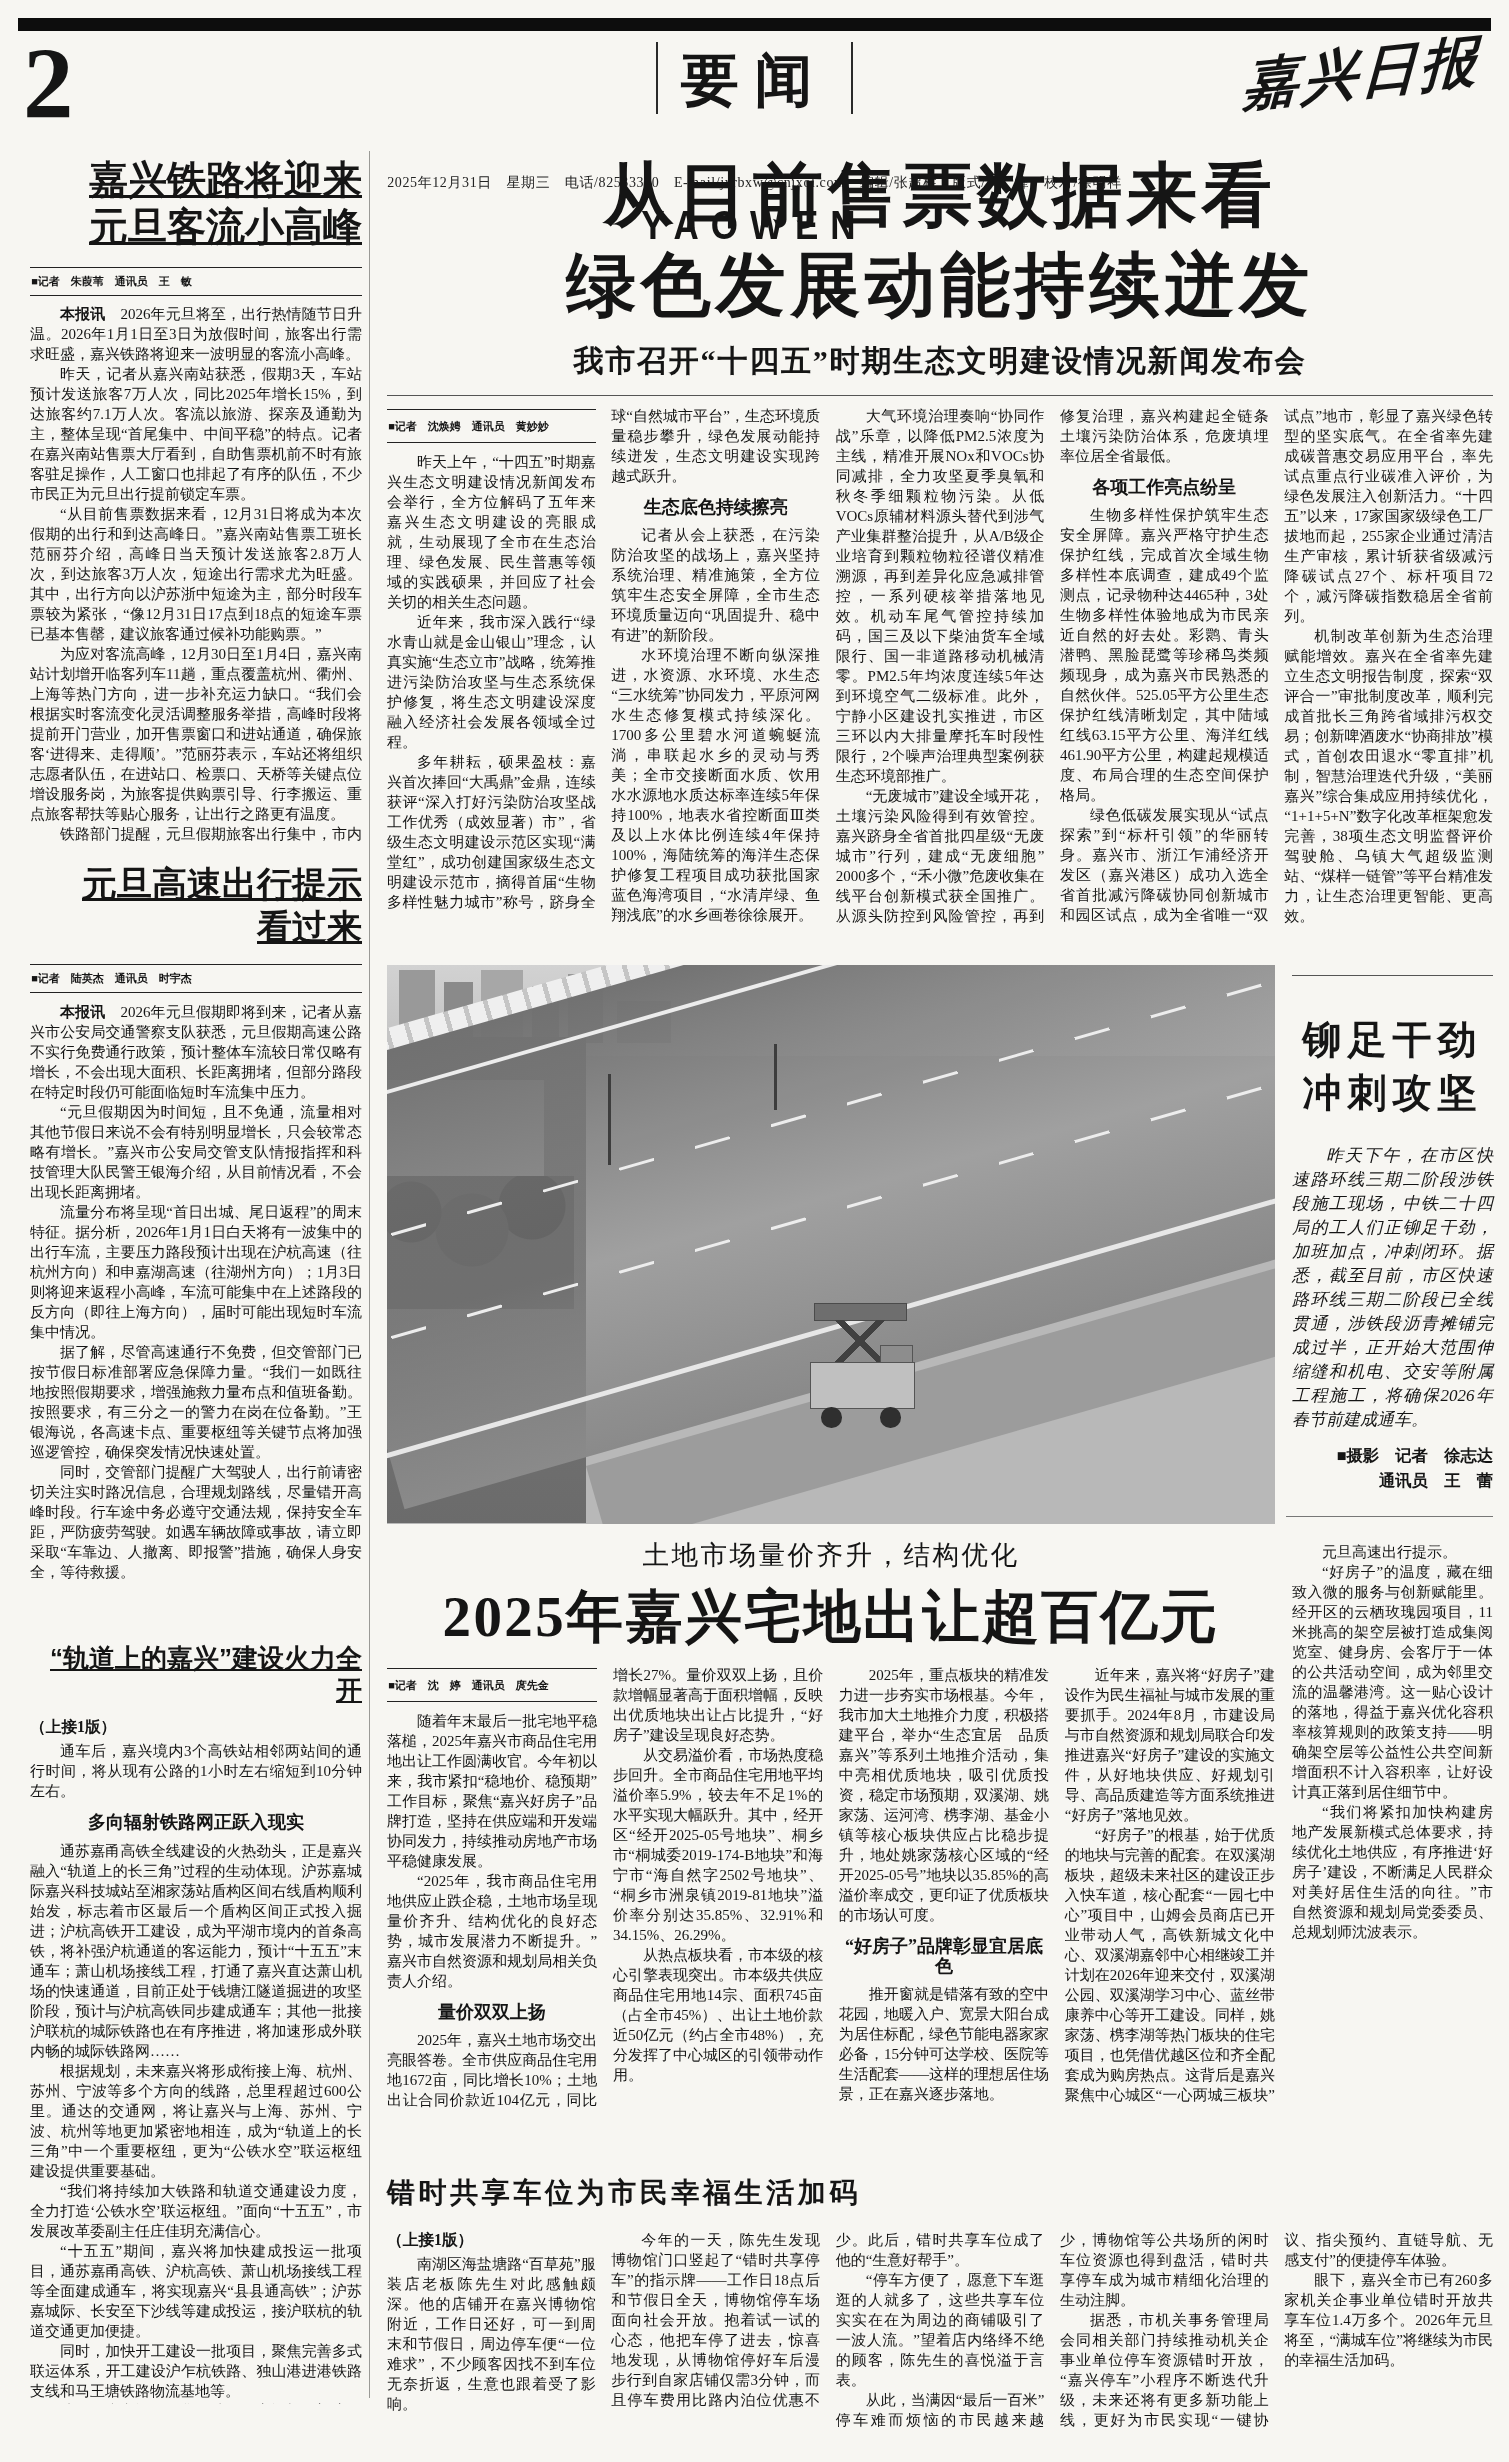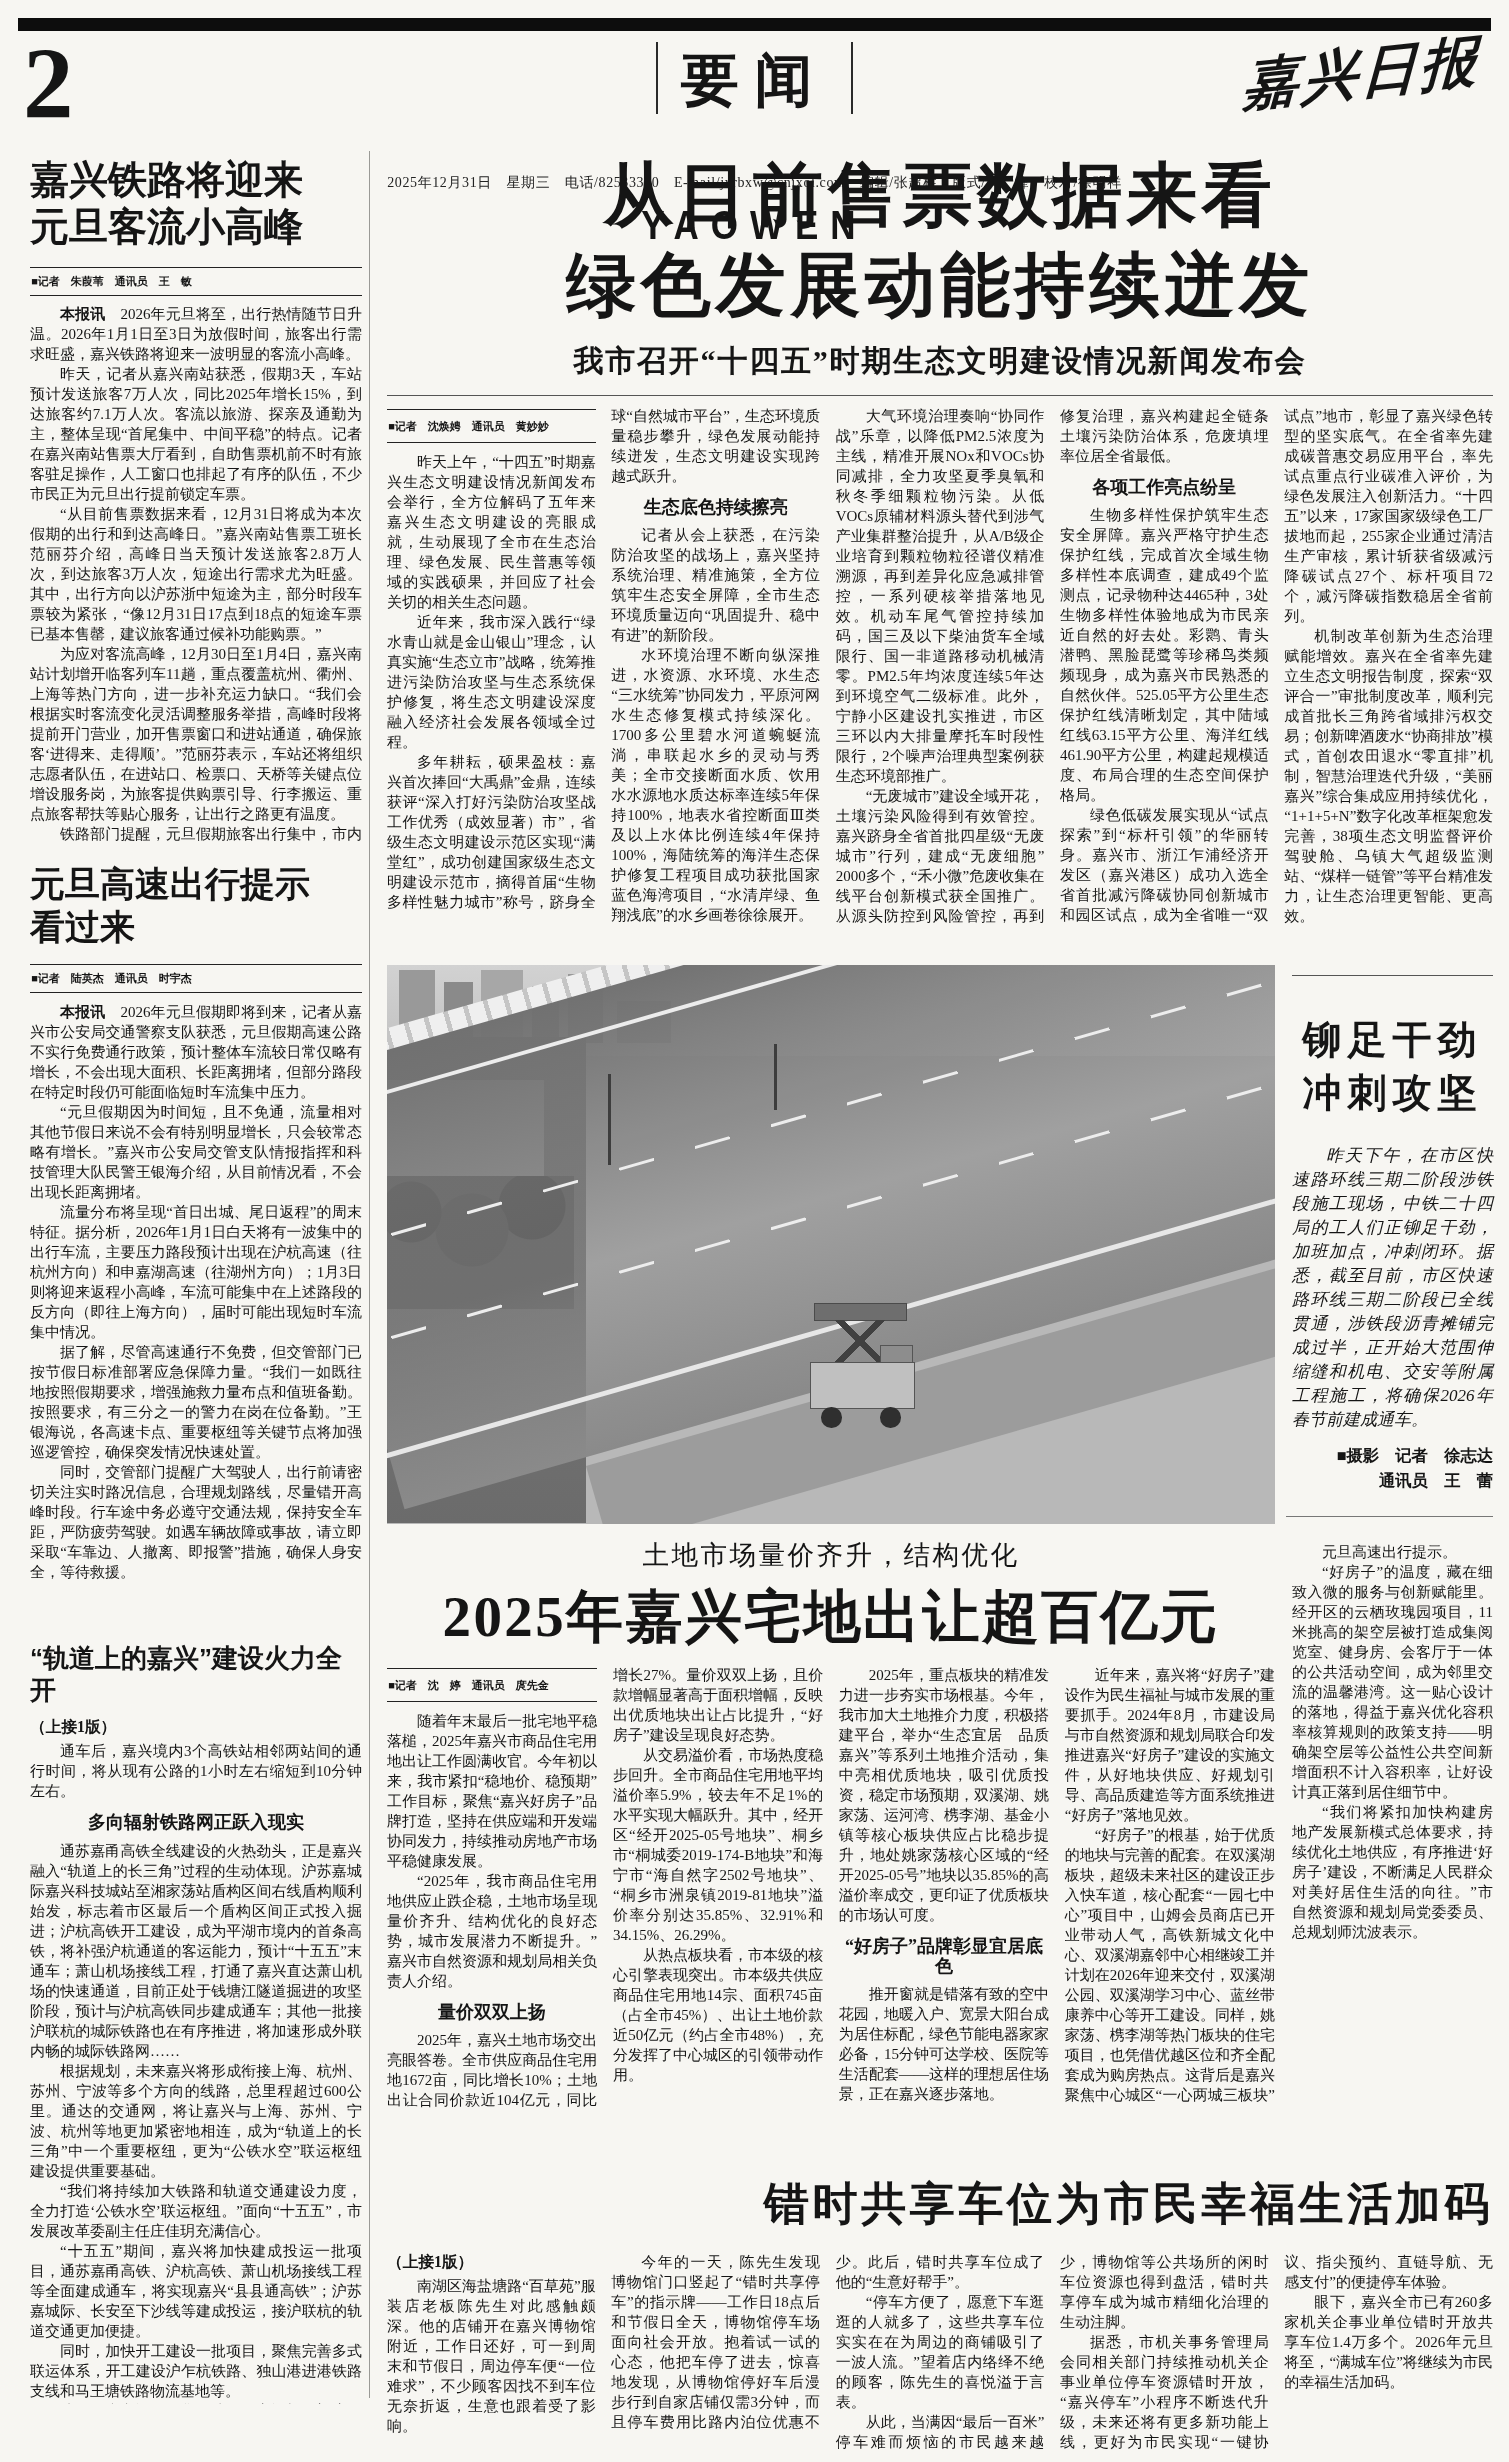--- a/index.html
+++ b/index.html
@@ -30,21 +30,21 @@
   .t-lead b,.lead-b{font-weight:700;}
   .t-h{font-family:Liberation Serif, serif;font-weight:700;font-size:18px;
        text-align:center;text-indent:0;margin:11px 0 8.5px 0;}
   .t-note{font-weight:700;text-indent:0;margin:0 0 3.6px 0;font-size:15.7px;}
   .byline{font-weight:700;font-size:11px;padding:6px 1.2px;margin:3.6px 0 8.5px 0;
           border-top:1.8px double #222;border-bottom:0.6px solid #222;
           break-inside:avoid;font-family:"Liberation Sans","DejaVu Sans",sans-serif;}
   
   .left-rail{left:30px;top:151px;width:332px;height:2253px;display:flex;flex-direction:column;}
   .lr-art{overflow:hidden;}
-  .lr-title{font-family:"Liberation Sans","DejaVu Sans",sans-serif;font-weight:900;text-align:left;line-height:1.22;}
+  .lr-title{font-family:"Liberation Sans","DejaVu Sans",sans-serif;font-weight:900;text-align:right;line-height:1.22;text-decoration:underline;}
   .a1 .lr-title{font-size:39px;margin:4.8px 0 15.7px;}
   .a2 .lr-title{font-size:35px;margin:17px 0 15.7px;}
   .a3 .lr-title{font-size:26px;margin:18px 0 11px;}
   .a1{height:695px;} .a2{height:779px;} .a3{height:779px;}
   
   .main-area{left:387px;top:151px;width:1106px;}
   .main-headline{text-align:center;font-weight:900;font-size:70px;line-height:1.28;letter-spacing:4.8px;
                  font-family:"Liberation Serif","DejaVu Serif",serif;}
   .main-subtitle{text-align:center;font-size:30px;font-weight:600;letter-spacing:1.8px;margin-top:11px;}
   .sub-rule{height:0.6px;background:#555;margin-top:13.3px;}
@@ -91,21 +91,21 @@
   .ss-rule-bot{position:absolute;left:-6px;bottom:7.2px;width:207px;height:0.6px;background:#777;}
   
   .land{left:387px;top:1537px;width:1106px;height:628px;display:flex;}
   .land-main{width:888px;}
   .land-kicker{text-align:center;font-size:26.6px;letter-spacing:2.4px;}
   .land-headline{text-align:center;font-size:57px;font-weight:900;letter-spacing:2.4px;margin-top:6px;
                  font-family:"Liberation Serif","DejaVu Serif",serif;}
   .land-right{width:201px;margin-left:17px;overflow:hidden;height:610px;padding-top:4.8px;}
   
   .parking{left:387px;top:2174px;width:1106px;height:284px;}
-  .pk-headline{text-align:right;font-size:45px;font-weight:700;letter-spacing:3.6px;}
+  .pk-headline{text-align:left;font-size:28px;font-weight:700;letter-spacing:3.6px;}
   .pk-cols{column-count:5;column-gap:15.7px;height:225px;overflow:hidden;margin-top:18px;}
 </style>
 </head>
 <body>
 
 <div class="abs topbar"></div>
 <div class="abs pageno">2</div>
 <div class="abs section-wrap">
   <div class="section-inner">
     <div class="vbar"></div>

